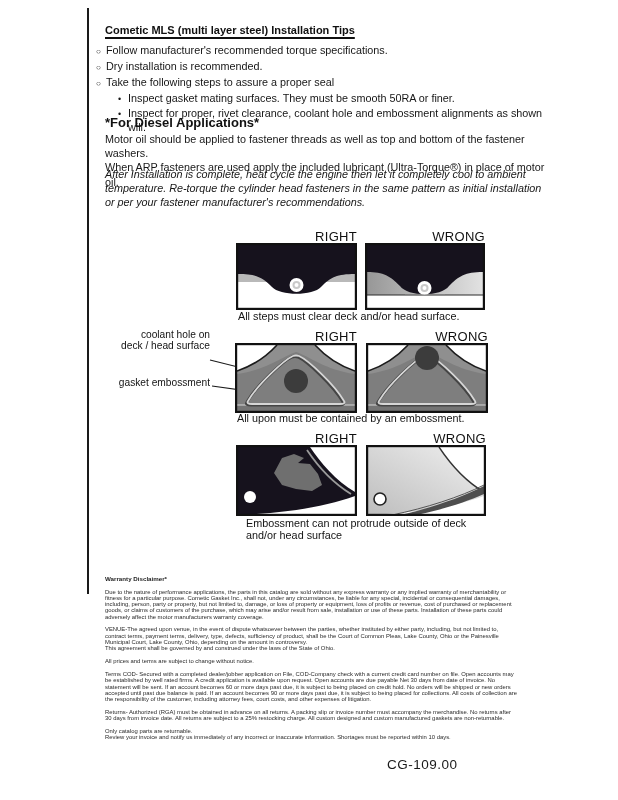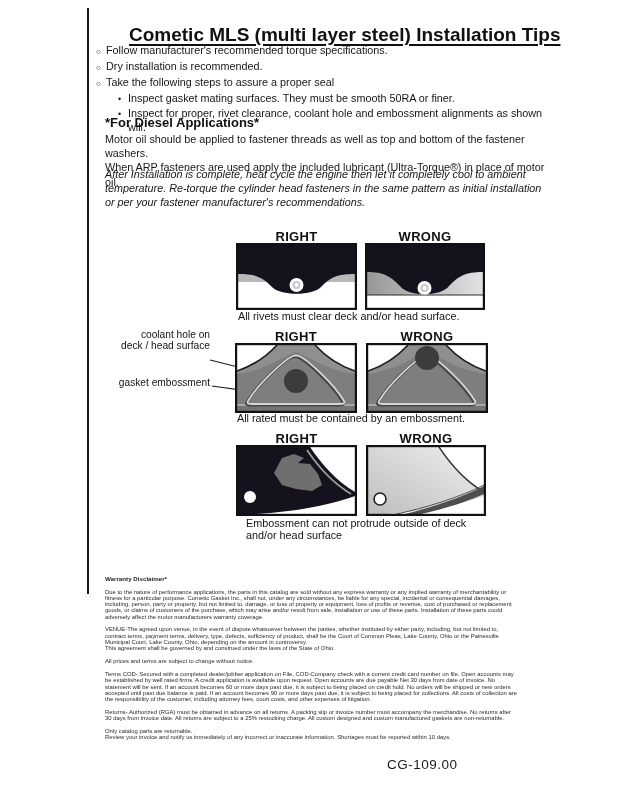--- a/index.html
+++ b/index.html
@@ -1,29 +1,29 @@
 <!DOCTYPE html>
 <html><head>
 <meta charset="utf-8">
 <style>
   html,body{margin:0;padding:0;background:#fff;}
   #page{position:relative;width:618px;height:800px;background:#ffffff;overflow:hidden;
         font-family:"Liberation Sans", sans-serif;color:#1b1b1b;}
   .abs{position:absolute;}
-  .title{font-size:19px;font-weight:bold;color:#101010;
-         text-decoration:underline;text-underline-offset:3px;text-decoration-thickness:1.5px;margin-left:24px;}
+  .title{font-size:11px;font-weight:bold;color:#101010;
+         text-decoration:underline;text-underline-offset:3px;text-decoration-thickness:1.5px;}
   .bullets{font-size:10.8px;line-height:14px;color:#161616;}
   .bullet-row{display:flex;align-items:baseline;}
   .bullet-row.sub{margin-left:22px;}
   .marker{display:inline-block;width:10px;flex:0 0 10px;}
   .marker.ring{font-size:8px;}
   .marker.dot{font-size:9px;}
   .heading{font-size:13px;font-weight:bold;color:#111;}
   .body-text{font-size:10.8px;line-height:14.2px;white-space:pre-line;color:#171717;}
-  .diag-label{font-size:13px;font-weight:700;letter-spacing:.3px;text-align:center;color:#101010;}
+  .diag-label{font-size:13px;font-weight:400;letter-spacing:.3px;text-align:right;color:#101010;}
   .caption{font-size:10.8px;color:#141414;white-space:pre-line;line-height:11.5px;}
   .annot{font-size:10.2px;line-height:10.8px;text-align:right;white-space:pre-line;color:#141414;}
   .legal{width:414px;}
   .legal-heading{font-size:6.2px;font-weight:bold;color:#1c1c1c;}
   .legal-para{font-size:5.9px;line-height:6.3px;margin:6.5px 0 0 0;white-space:pre-line;
               color:#2a2a2a;text-align:left;}
   .footer-code{font-size:13.5px;letter-spacing:.5px;color:#1a1a1a;}
   .scan-line{width:2px;background:#1a1a1a;}
   svg{display:block;}
 </style>
@@ -93,21 +93,21 @@
       <rect x="2" y="52" width="116" height="13" fill="#ffffff"></rect>
       <line x1="2" y1="52" x2="118" y2="52" stroke="#2a2a2a" stroke-width="1"></line>
       <path d="M2,2 H118 V29 C100,29 94,33 84,43 C76,54 43,54 35,43 C25,33 19,29 2,29 Z" fill="#16121d"></path>
       <circle cx="59.5" cy="45" r="7" fill="#ffffff"></circle>
       <circle cx="59.5" cy="45" r="4" fill="#c9c9c9"></circle>
       <circle cx="59.5" cy="45" r="2" fill="#ffffff"></circle>
       <line x1="40" y1="52" x2="80" y2="52" stroke="#8f8f8f" stroke-width="1"></line>
       <rect x="1" y="1" width="118" height="65" fill="none" stroke="#111" stroke-width="2.4"></rect>
     </svg>
   </div>
-  <div class="abs caption" style="left:238px;top:311px;">All rivets must clear deck and/or head surface.</div>
+  <div class="abs caption" style="left:238px;top:311px;">All steps must clear deck and/or head surface.</div>
 
   <div class="abs annot" style="left:114px;top:330px;width:96px;">coolant hole on
 deck / head surface</div>
   <div class="abs annot" style="left:114px;top:378px;width:96px;">gasket embossment</div>
 
   <svg class="abs" style="left:118px;top:340px;" width="260" height="60" viewBox="0 0 260 60">
     <line x1="92" y1="20" x2="180" y2="42" stroke="#1a1a1a" stroke-width="1.1"></line>
     <line x1="94" y1="46" x2="144" y2="53" stroke="#1a1a1a" stroke-width="1.1"></line>
   </svg>
 
@@ -153,21 +153,21 @@
         <path d="M2,31 C32,27 48,13 61,9 C74,13 90,27 120,31 V70 H2 Z" fill="#7e7e7e"></path>
         <rect x="2" y="62" width="118" height="6" fill="#747474"></rect>
         <line x1="2" y1="62" x2="120" y2="62" stroke="#d6d6d6" stroke-width="1"></line>
         <path d="M12,59 C22,42 48,18 57,14 Q60,13 63,14 C72,18 98,42 108,59 Q110,62 104,62 H16 Q10,62 12,59 Z" fill="none" stroke="#454545" stroke-width="3"></path>
         <path d="M13,58 C23,41 49,17 58,13 Q61,12 64,13 C73,17 99,41 109,58 Q111,61 105,61 H17 Q11,61 13,58 Z" fill="none" stroke="#d6d6d6" stroke-width="1.8"></path>
         <circle cx="61" cy="15" r="12" fill="#3c3c3c"></circle>
       </g>
       <rect x="1" y="1" width="120" height="68" fill="none" stroke="#111" stroke-width="2.4"></rect>
     </svg>
   </div>
-  <div class="abs caption" style="left:237px;top:413px;">All rated must be contained by an embossment.</div>
+  <div class="abs caption" style="left:237px;top:413px;">All upon must be contained by an embossment.</div>
 
   <div class="abs diag-label" style="left:236px;top:431px;width:121px;">RIGHT</div>
   <div class="abs diag-label" style="left:366px;top:431px;width:120px;">WRONG</div>
 
   <div class="abs" style="left:236px;top:445px;">
     <svg width="121" height="71" viewBox="0 0 121 71">
       <defs>
           <clipPath id="c3r">
             <rect x="2" y="2" width="117" height="67"></rect>
           </clipPath>

